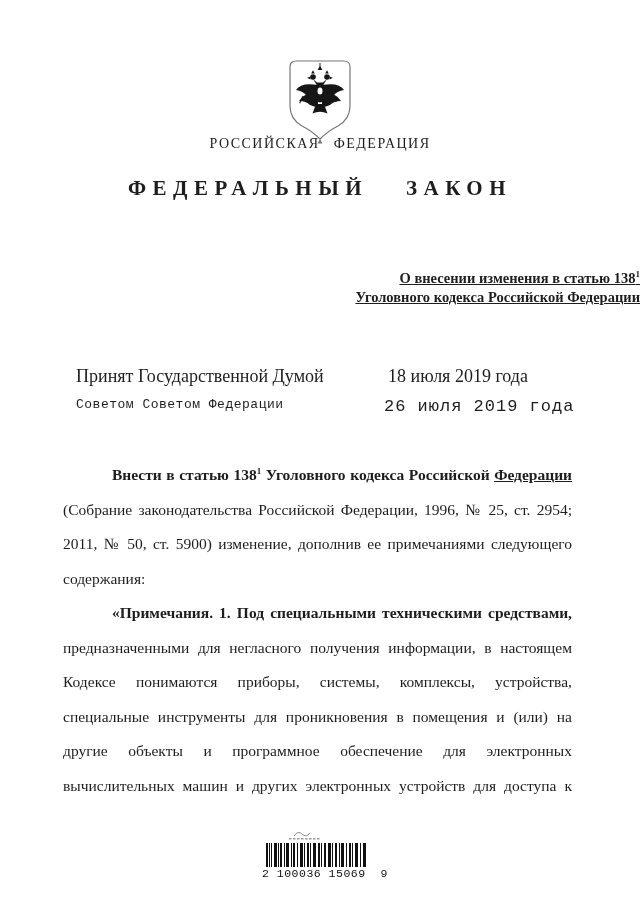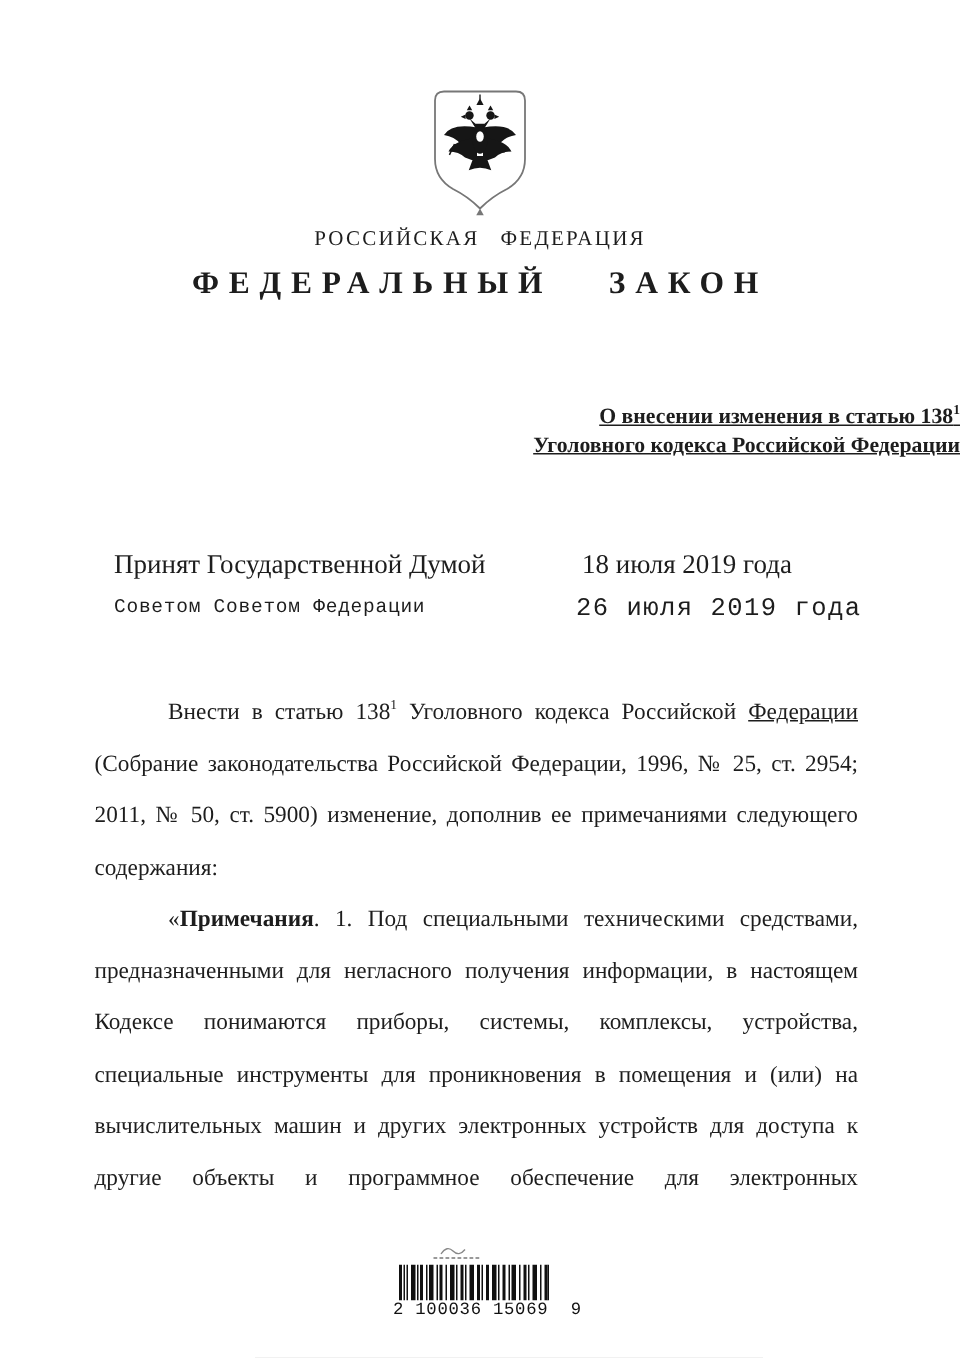--- a/index.html
+++ b/index.html
@@ -2,41 +2,41 @@
 <html><head>
 <meta charset="utf-8">
 <style>
   html,body{margin:0;padding:0;background:#e8e8e8;}
   .page{
     position:relative;width:640px;height:905px;background:#ffffff;
     font-family:"Liberation Serif","DejaVu Serif",serif;color:#1d1d1d;
     overflow:hidden;margin:0 auto;
   }
   .country{
-    position:absolute;top:152px;left:0;width:100%;text-align:center;
+    position:absolute;top:136px;left:0;width:100%;text-align:center;
     font-size:14px;letter-spacing:1.5px;word-spacing:9px;
   }
   .doctype{
     position:absolute;top:176px;left:0;width:100%;text-align:center;
     font-size:21px;font-weight:bold;letter-spacing:6.5px;word-spacing:26px;
   }
   .title{
     position:absolute;top:269px;left:0;width:100%;text-align:right;
     font-weight:bold;font-size:14.5px;line-height:19px;text-decoration:underline;
   }
   sup{font-size:9px;line-height:0;vertical-align:super;}
   .adopt-label-duma{position:absolute;left:76px;top:366px;font-size:18px;}
   .adopt-date-duma{position:absolute;left:388px;top:366px;font-size:18px;}
   .mono{font-family:"Liberation Mono","DejaVu Sans Mono",monospace;}
   .adopt-label-council{position:absolute;left:76px;top:397px;font-size:13px;letter-spacing:0.5px;}
   .adopt-date-council{position:absolute;left:384px;top:397px;font-size:17px;letter-spacing:1px;}
   .body-text{position:absolute;left:63px;top:458px;width:509px;font-size:15.5px;}
   .bline{line-height:34.5px;height:34.5px;}
   .j{text-align:justify;text-align-last:justify;text-justify:inter-word;}
-  .ind{padding-left:49px;}
+  .ind{padding-left:49px;font-weight:bold;}
   .u{text-decoration:underline;}
   .barcode{position:absolute;left:266px;top:830px;width:106px;height:52px;}
   .micro{position:absolute;left:22px;top:0;}
   .bars{position:absolute;left:0;top:13px;}
   .digits{
     position:absolute;left:-4px;top:37px;width:114px;text-align:center;
     font-size:11.5px;letter-spacing:0.5px;white-space:pre;color:#111;font-family:Liberation Mono, monospace;
   }
   .arms{position:absolute;left:289px;top:60px;}
 </style>
@@ -85,22 +85,22 @@
 
   <div class="body-text">
     <div class="bline j ind"><span>Внести в статью 138</span><sup>1</sup><span> Уголовного кодекса Российской </span><span class="u">Федерации</span></div>
     <div class="bline j">(Собрание законодательства Российской Федерации, 1996, № 25, ст. 2954;</div>
     <div class="bline j">2011, № 50, ст. 5900) изменение, дополнив ее примечаниями следующего</div>
     <div class="bline">содержания:</div>
     <div class="bline j ind"><span>«</span><b>Примечания</b><span>. 1. Под специальными техническими средствами,</span></div>
     <div class="bline j">предназначенными для негласного получения информации, в настоящем</div>
     <div class="bline j">Кодексе понимаются приборы, системы, комплексы, устройства,</div>
     <div class="bline j">специальные инструменты для проникновения в помещения и (или) на</div>
+    <div class="bline j">другие объекты и программное обеспечение для электронных</div>
     <div class="bline j">вычислительных машин и других электронных устройств для доступа к</div>
-    <div class="bline j">другие объекты и программное обеспечение для электронных</div>
   </div>
 
   <div class="barcode">
     <svg class="micro" width="36" height="11" viewBox="0 0 36 11">
       <path d="M6,6 q4,-6 8,-2 t8,-1" stroke="#888" fill="none" stroke-width="0.9"></path>
       <line x1="1" y1="8.7" x2="33" y2="8.7" stroke="#999" stroke-width="1.4" stroke-dasharray="2.5,1.5"></line>
     </svg>
     <svg class="bars" width="101" height="24" viewBox="0 0 101 24" fill="#111">
         <rect x="0" y="0" width="2" height="24"></rect>
         <rect x="3" y="0" width="1" height="24"></rect>

